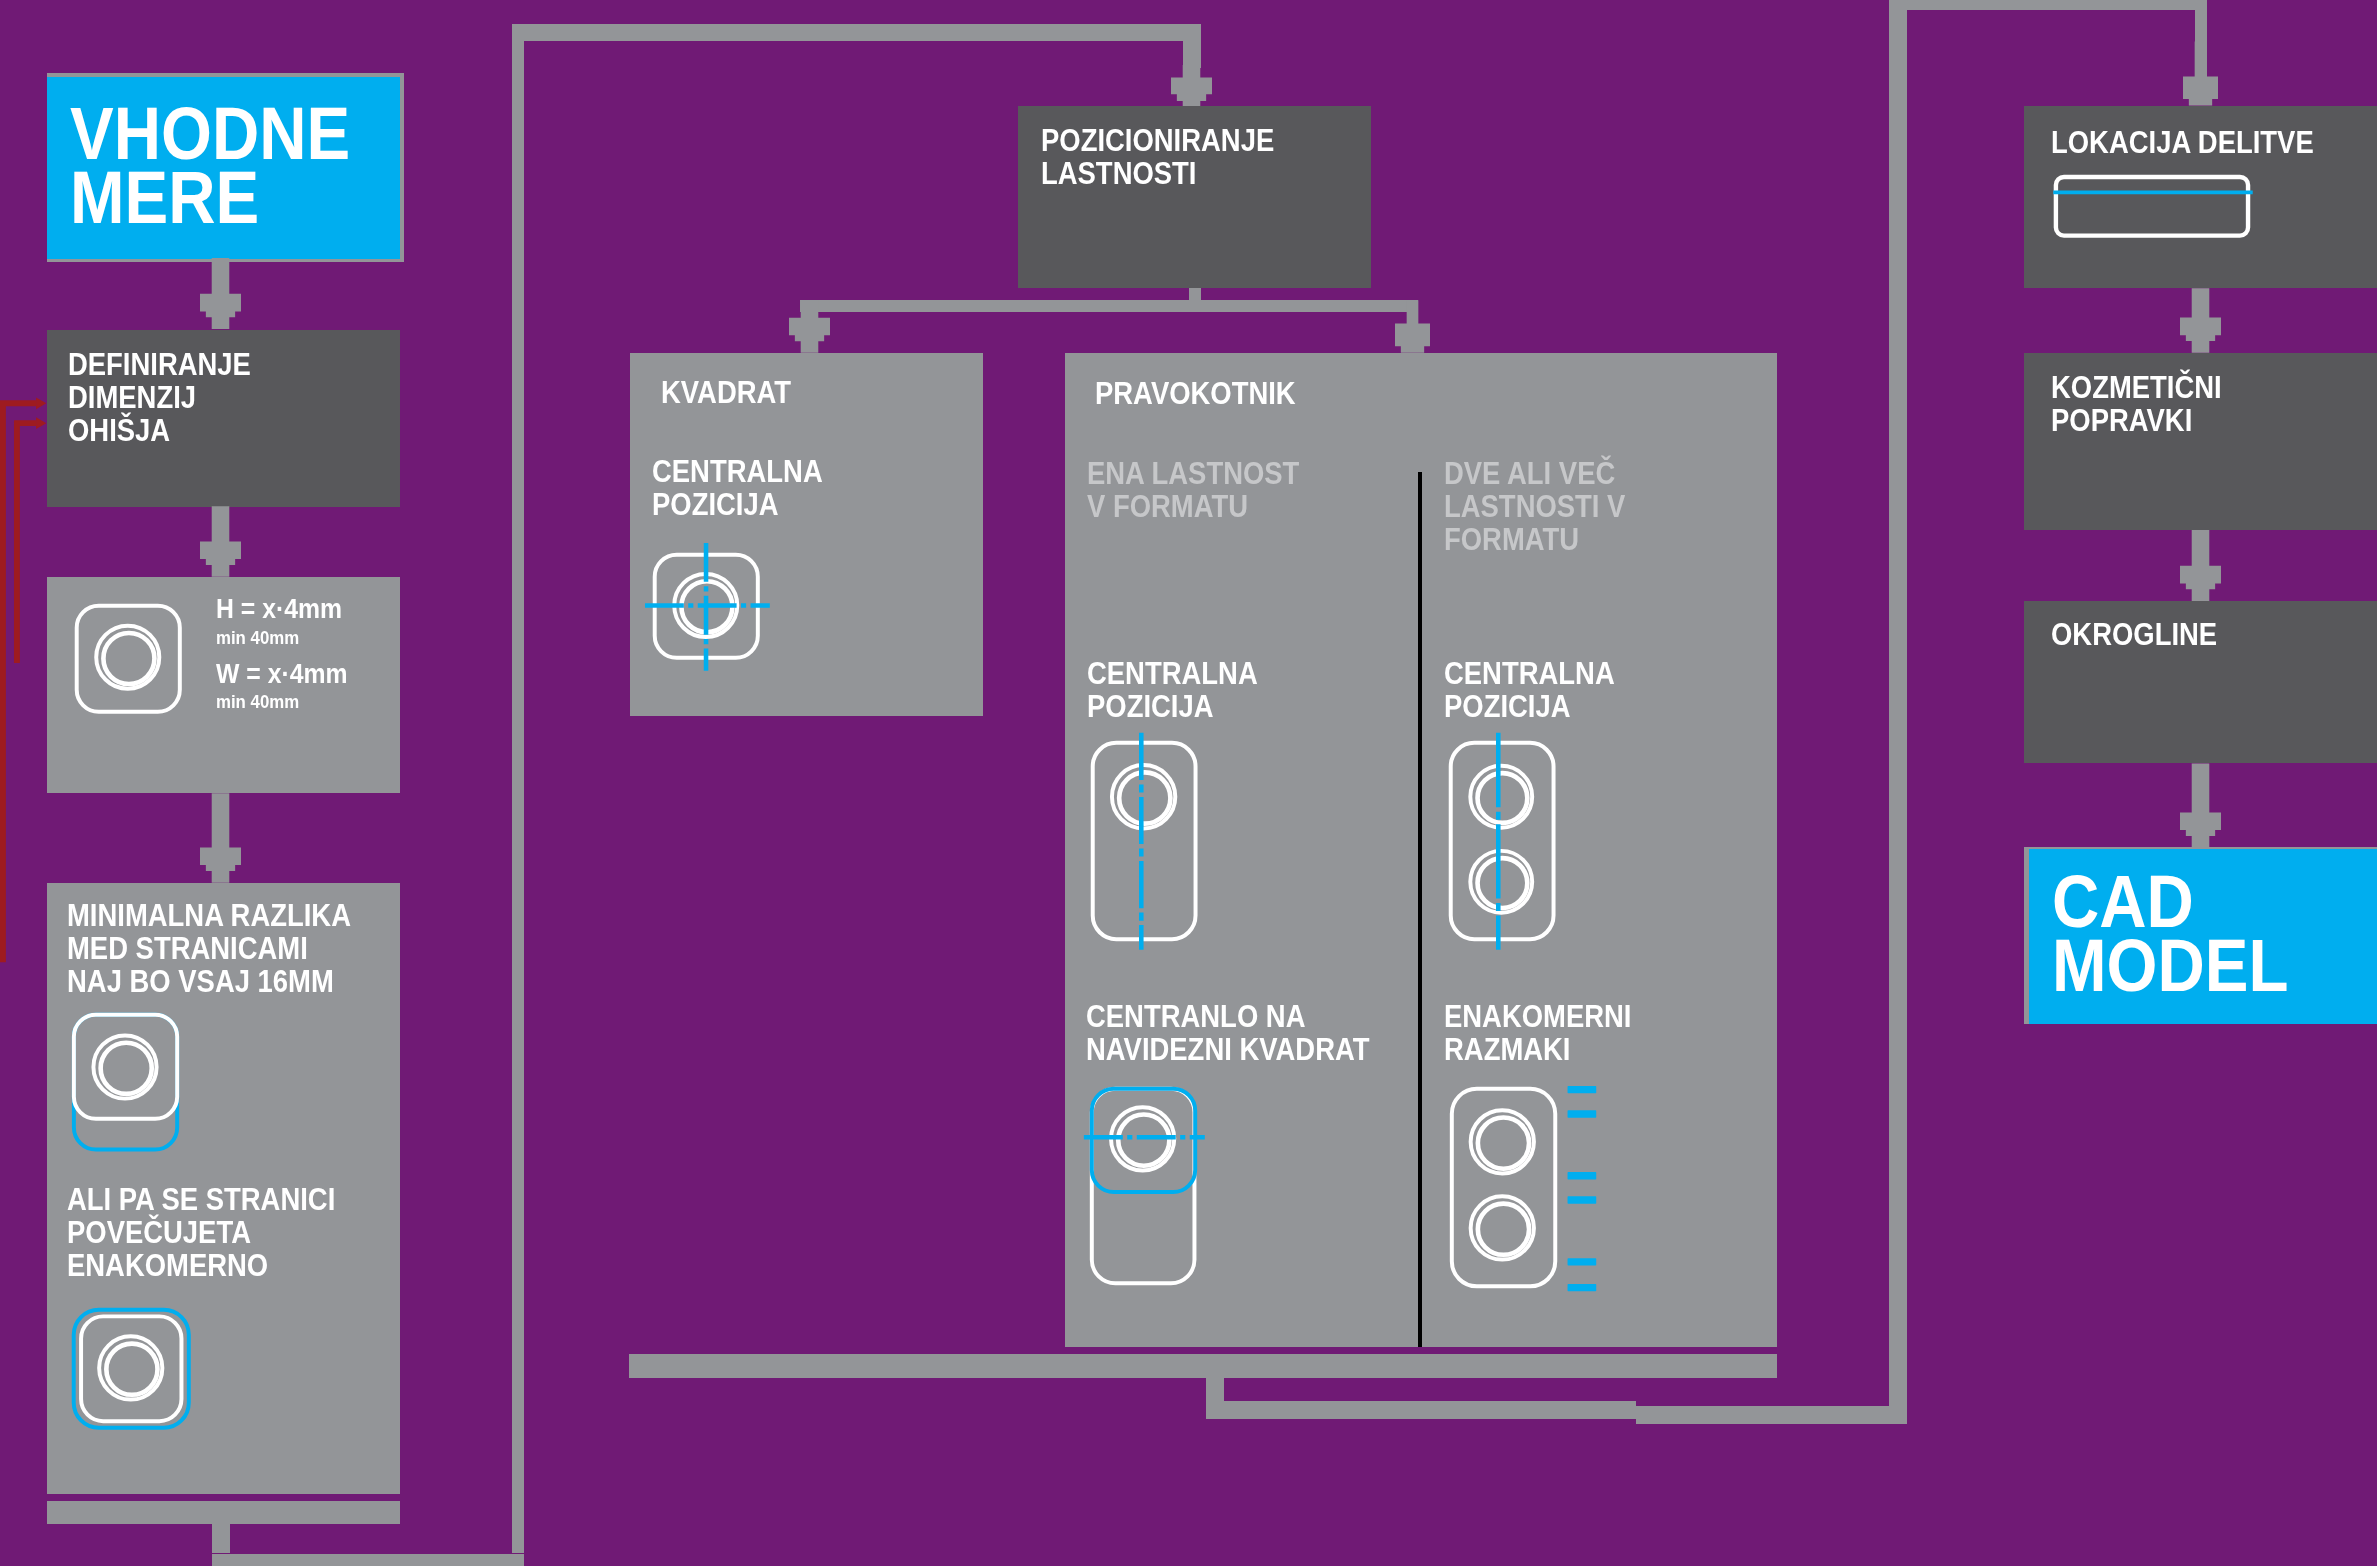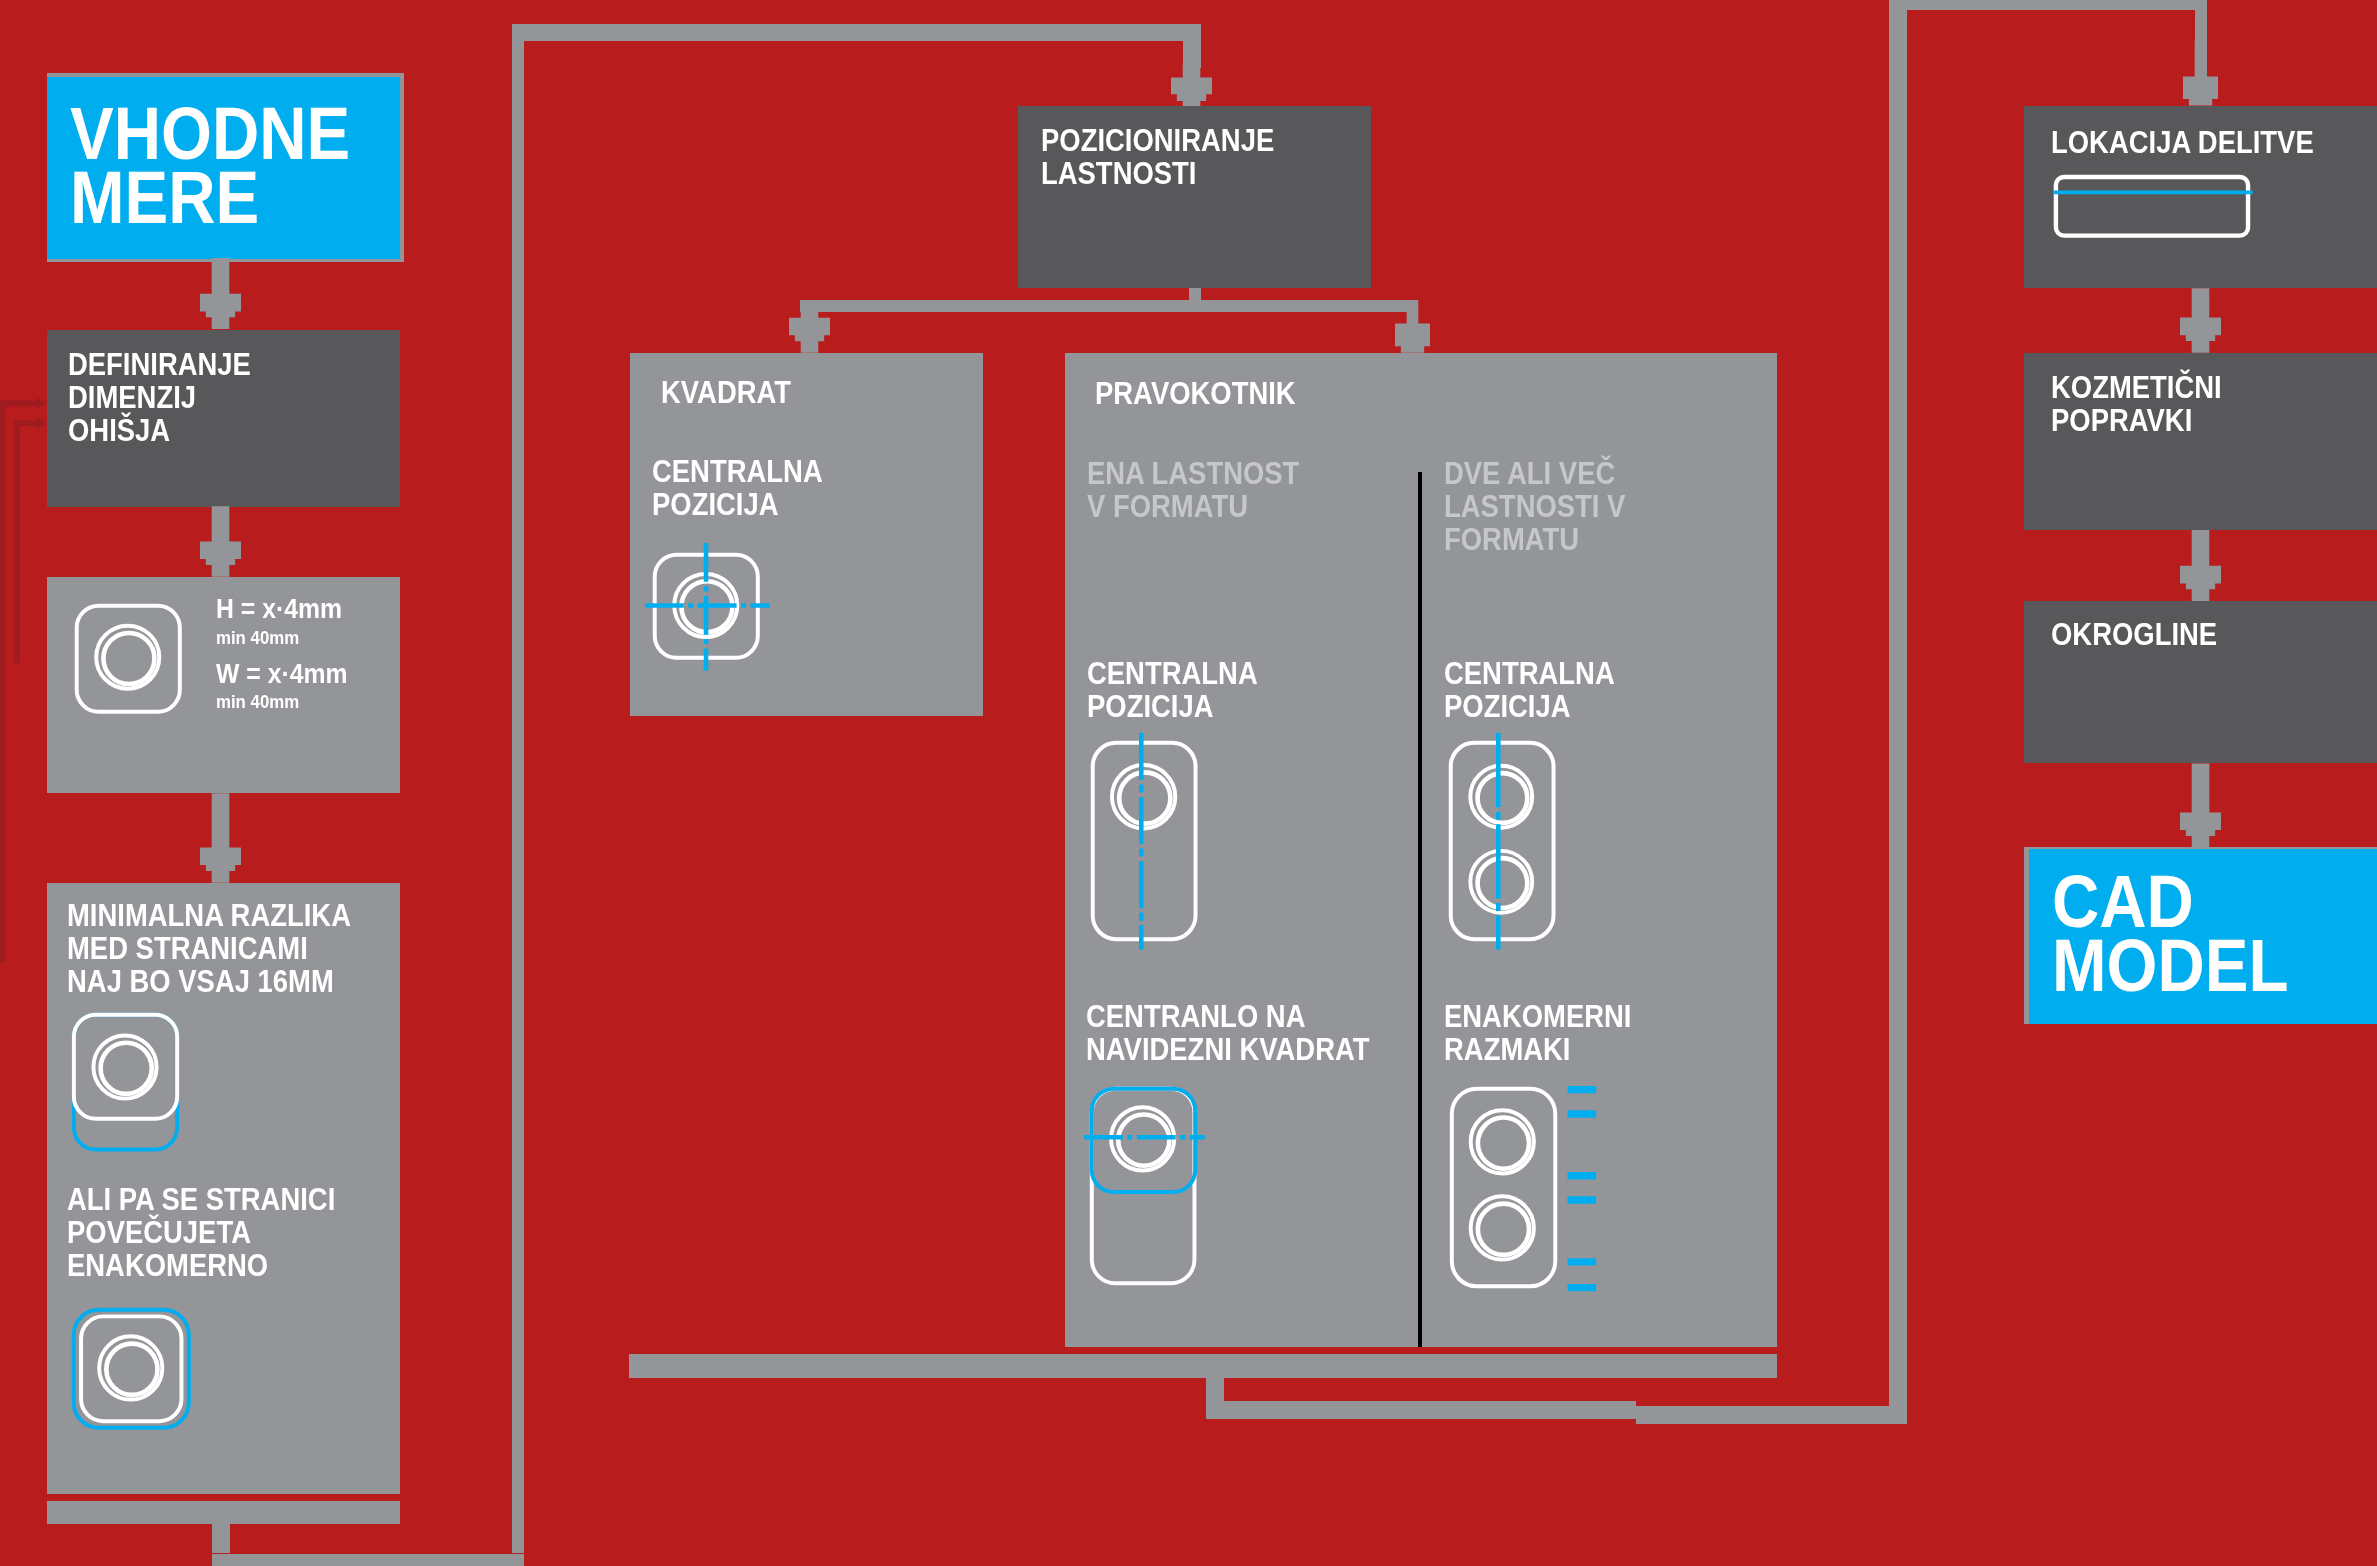--- a/index.html
+++ b/index.html
@@ -1,18 +1,18 @@
 <!DOCTYPE html>
 <html style="font-size:11.8px"><head>
 <meta charset="utf-8">
 <style>
   html,body{margin:0;padding:0;background:#000;}
   body{width:2377px;height:1567px;overflow:hidden;
        font-family:"Liberation Sans",sans-serif;}
-  #stage{position:relative;width:2377px;height:1567px;background:#b91c1c;overflow:hidden;}
+  #stage{position:relative;width:2377px;height:1567px;background:#701a75;overflow:hidden;}
   .box{position:absolute;box-sizing:border-box;}
   .conn{position:absolute;background:#939598;}
   .txt{position:absolute;color:#fff;font-weight:bold;white-space:pre-line;}
   svg.ico{position:absolute;overflow:visible;display:block;}
 </style>
 </head>
 <body>
 
 <div id="stage">
 <div class="box" style="left:47px;top:73px;width:357px;height:189px;background:#939598;"></div>

